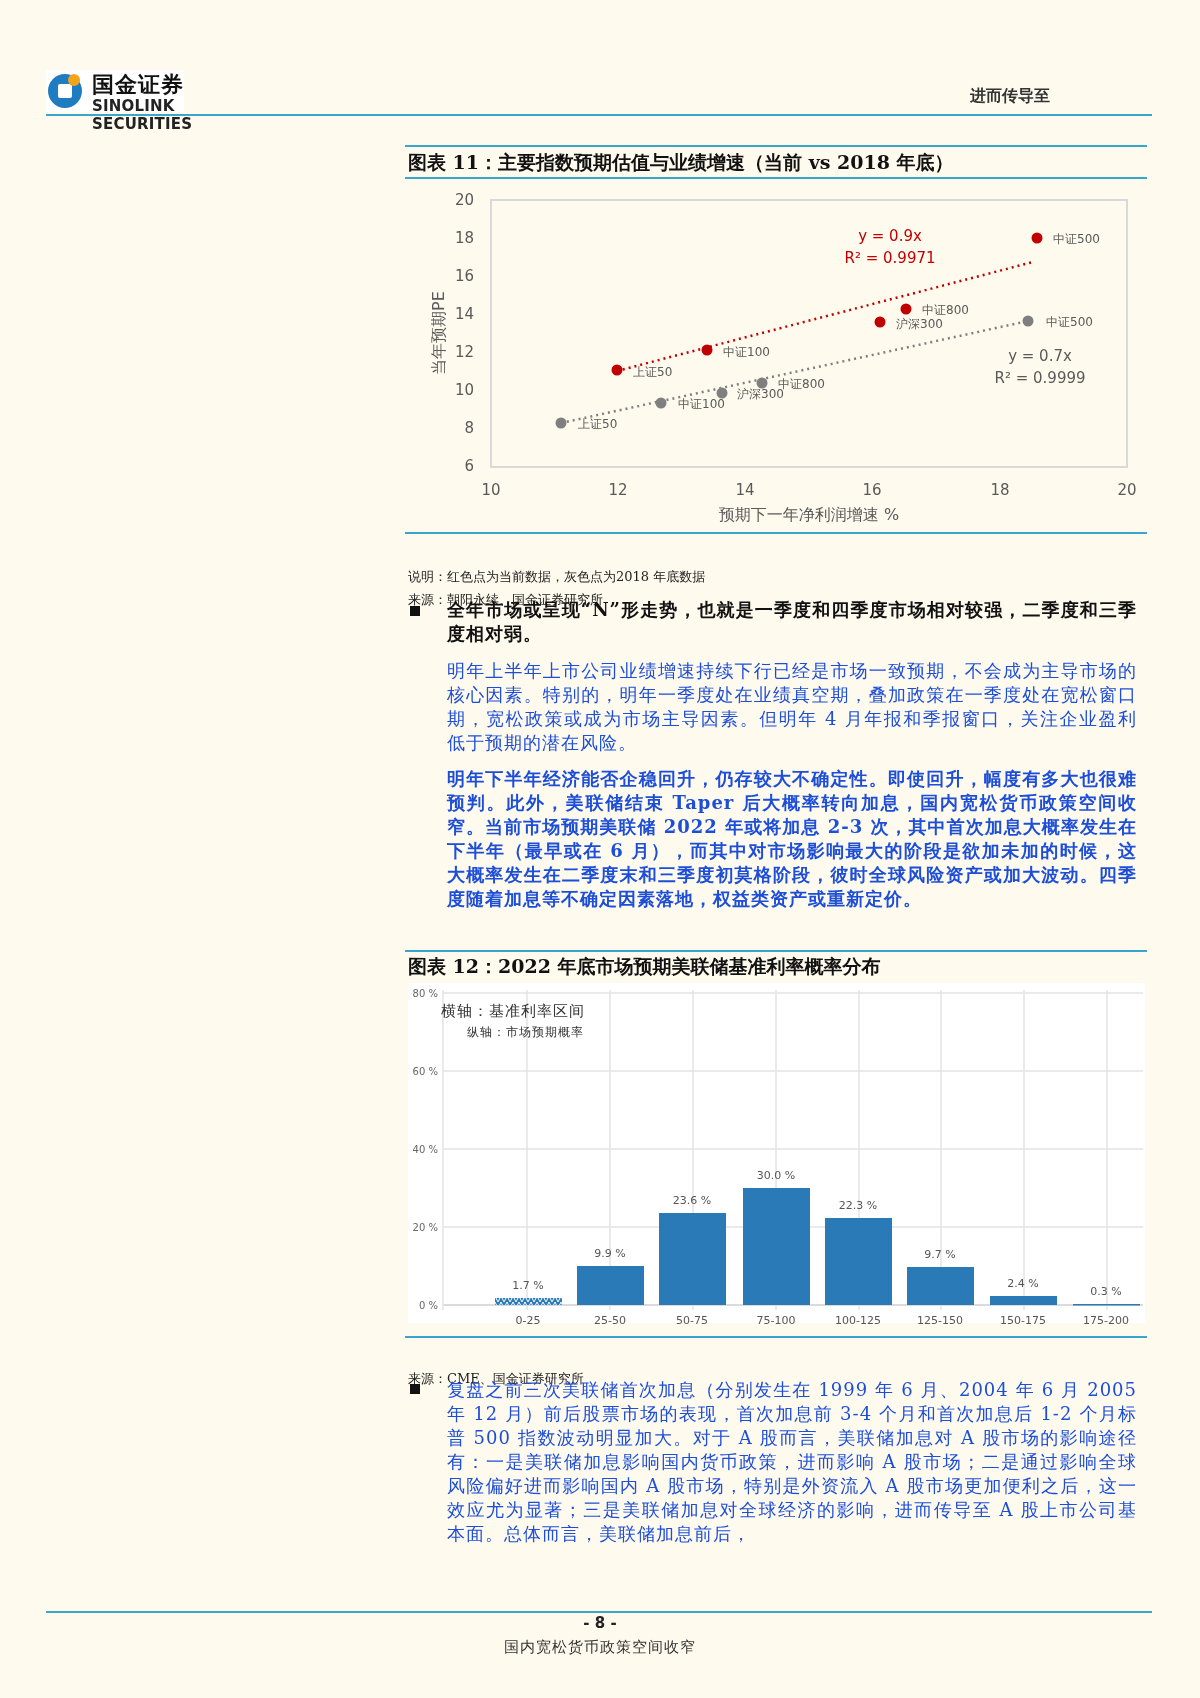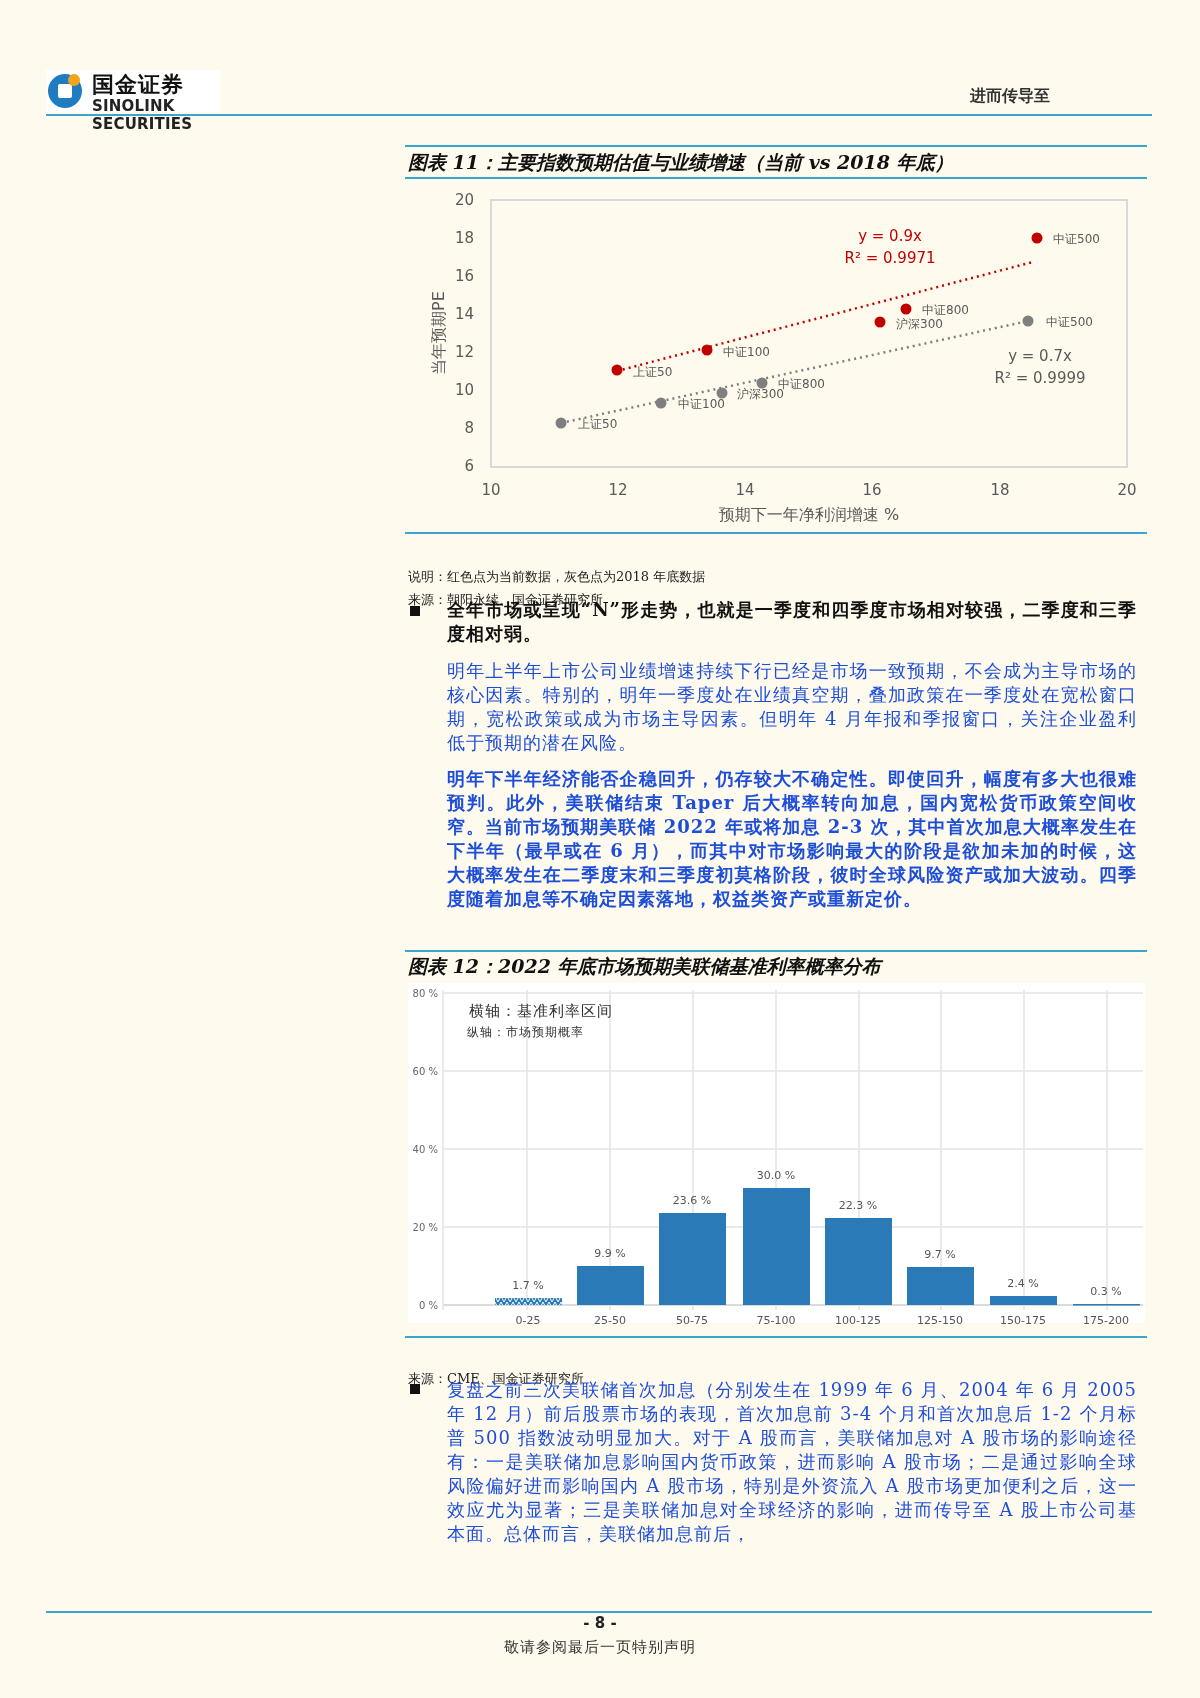--- a/index.html
+++ b/index.html
@@ -1,24 +1,24 @@
 <!DOCTYPE html>
 <html><head>
 <meta charset="utf-8">
 <style>
   html, body { margin:0; padding:0; }
   body { width:1200px; height:1698px; background:#fffaee; font-family:"DejaVu Serif", serif; color:#222; position:relative; overflow:hidden; }
   .abs { position:absolute; }
   .hline { position:absolute; height:2px; background:#3aa6cc; }
-  .logo-box { left:46px; top:70px; width:174px; height:42px; background:#fff; }
+  .logo-box { left:46px; top:70px; width:138px; height:42px; background:#fff; }
   .logo-mark { position:absolute; left:0; top:1px; width:38px; height:38px; }
   .logo-cn { position:absolute; left:46px; top:0; font-family:"DejaVu Sans", sans-serif; font-weight:bold; font-size:22px; letter-spacing:1px; color:#111; }
   .logo-en { position:absolute; left:46px; top:27px; font-family:"DejaVu Sans", sans-serif; font-weight:bold; font-size:15px; color:#222; letter-spacing:0.2px; }
   .hdr-right { right:150px; top:86px; font-size:16px; font-weight:bold; color:#333; }
-  .fig-title { left:408px; font-size:19px; font-weight:bold; font-style:italic; color:#111; }
+  .fig-title { left:408px; font-size:19px; font-weight:bold; color:#111; }
   .note { left:408px; font-size:13px; color:#222;margin-top:28px; }
   .para { position:absolute; left:447px; width:690px; font-size:18px; line-height:24px; letter-spacing:1px; text-align:justify; color:#1d4ed8; }
   .para.bold { font-weight:bold; color:#111; }
   .footer-page { left:0; width:1200px; top:1614px; text-align:center; font-family:"DejaVu Sans", sans-serif; font-weight:bold; font-size:15px; }
   .footer-note { left:0; width:1200px; top:1638px; text-align:center; font-size:15px; color:#333; letter-spacing:1px; }
   svg text { font-family:"DejaVu Sans", sans-serif; }
 </style>
 </head>
 <body>
 
@@ -174,26 +174,26 @@
     <text x="528" y="1324">0-25</text>
     <text x="610" y="1324">25-50</text>
     <text x="692" y="1324">50-75</text>
     <text x="776" y="1324">75-100</text>
     <text x="858" y="1324">100-125</text>
     <text x="940" y="1324">125-150</text>
     <text x="1023" y="1324">150-175</text>
     <text x="1106" y="1324">175-200</text>
   </g>
 </svg>
-<div class="abs" style="left:469px; top:1002px; font-size:15px; color:#333; letter-spacing:1px;">横轴：基准利率区间</div>
+<div class="abs" style="left:441px; top:1002px; font-size:15px; color:#333; letter-spacing:1px;">横轴：基准利率区间</div>
 <div class="abs" style="left:467px; top:1024px; font-size:12px; color:#333; letter-spacing:1px;">纵轴：市场预期概率</div>
 
 <div class="hline" style="left:405px; top:1336px; width:742px;"></div>
 <div class="abs note" style="top:1342px;">来源：CME、国金证券研究所</div>
 
 <div class="abs" style="left:410px; top:1380px; width:12px; height:12px;">
   <div style="position:absolute; left:0; top:4px; width:10px; height:10px; background:#111;"></div>
 </div>
 <div class="para" style="top:1378px;">复盘之前三次美联储首次加息（分别发生在 1999 年 6 月、2004 年 6 月 2005 年 12 月）前后股票市场的表现，首次加息前 3-4 个月和首次加息后 1-2 个月标普 500 指数波动明显加大。对于 A 股而言，美联储加息对 A 股市场的影响途径有：一是美联储加息影响国内货币政策，进而影响 A 股市场；二是通过影响全球风险偏好进而影响国内 A 股市场，特别是外资流入 A 股市场更加便利之后，这一效应尤为显著；三是美联储加息对全球经济的影响，进而传导至 A 股上市公司基本面。总体而言，美联储加息前后，</div>
 
 <div class="hline" style="left:46px; top:1611px; width:1106px;"></div>
 <div class="abs footer-page">- 8 -</div>
-<div class="abs footer-note">敬请参阅最后一页特别声明</div>
+<div class="abs footer-note">国内宽松货币政策空间收窄</div>
 
 </body></html>

